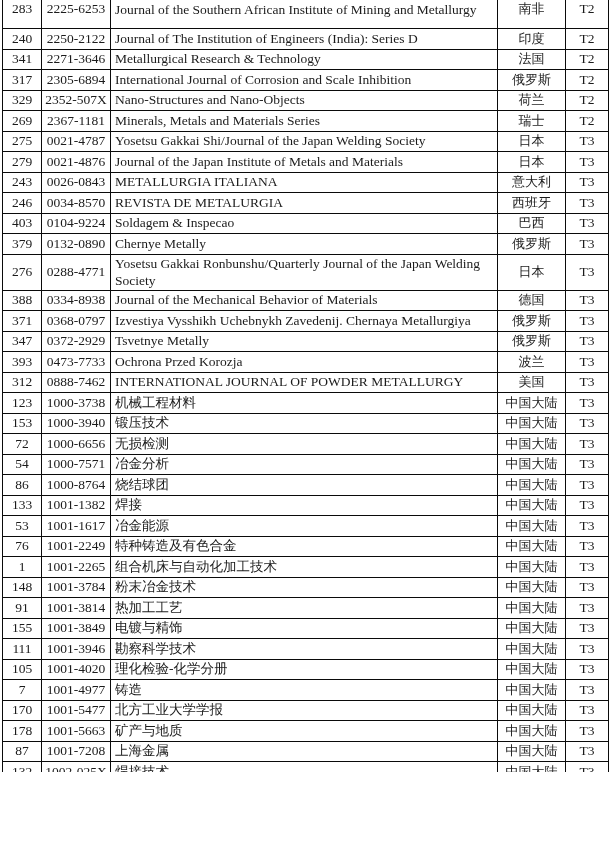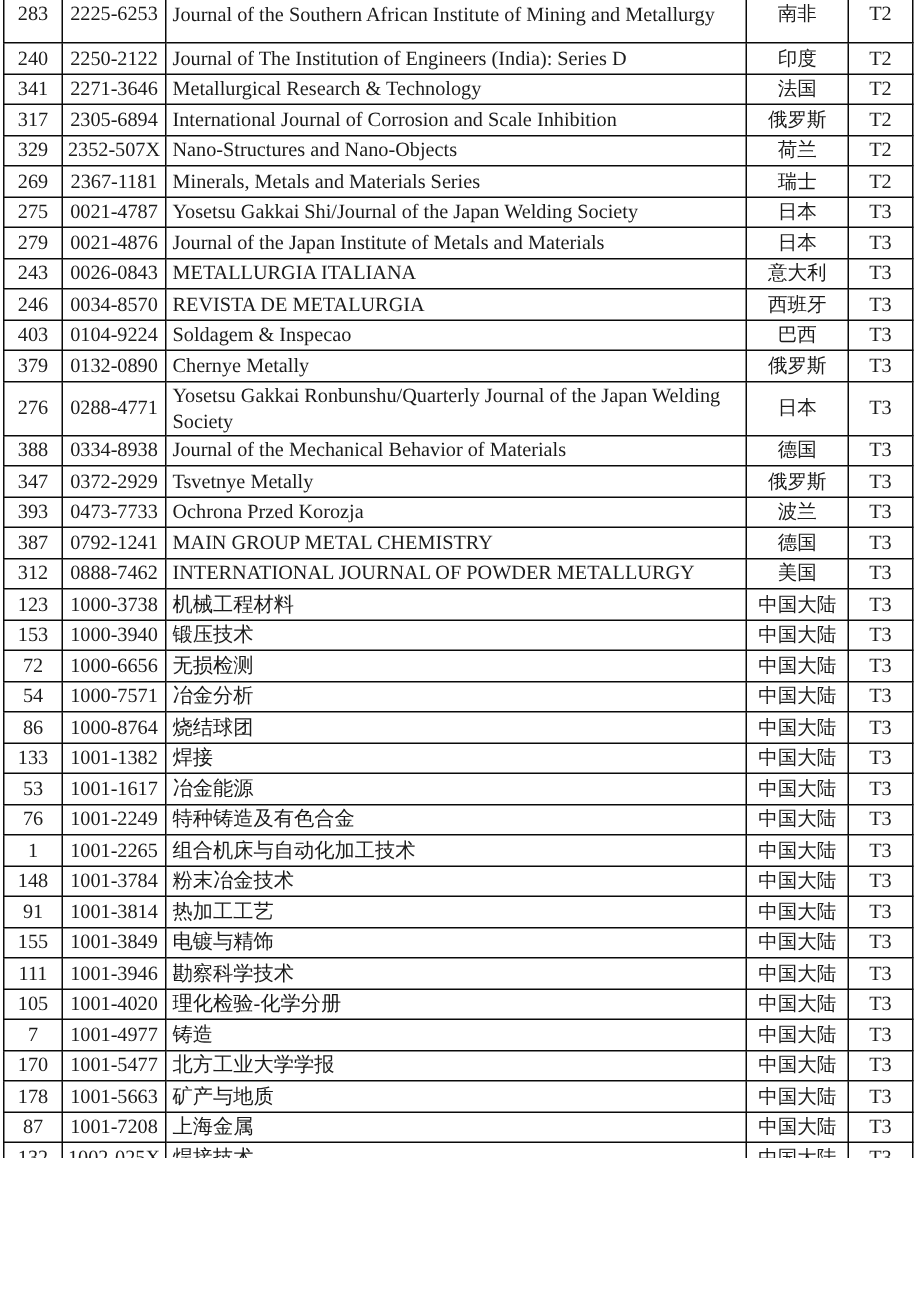--- a/index.html
+++ b/index.html
@@ -182,38 +182,38 @@
           <td class="tier">T3</td>
         </tr>
         <tr>
           <td class="num">388</td>
           <td class="issn">0334-8938</td>
           <td class="name">Journal of the Mechanical Behavior of Materials</td>
           <td class="country">德国</td>
           <td class="tier">T3</td>
         </tr>
         <tr>
+          <td class="num">371</td>
+          <td class="issn">0368-0797</td>
+          <td class="name">Izvestiya Vysshikh Uchebnykh Zavedenij. Chernaya Metallurgiya</td>
+          <td class="country">俄罗斯</td>
+          <td class="tier">T3</td>
+        </tr>
+        <tr>
           <td class="num">347</td>
           <td class="issn">0372-2929</td>
           <td class="name">Tsvetnye Metally</td>
           <td class="country">俄罗斯</td>
           <td class="tier">T3</td>
         </tr>
         <tr>
           <td class="num">393</td>
           <td class="issn">0473-7733</td>
           <td class="name">Ochrona Przed Korozja</td>
           <td class="country">波兰</td>
-          <td class="tier">T3</td>
-        </tr>
-        <tr>
-          <td class="num">387</td>
-          <td class="issn">0792-1241</td>
-          <td class="name">MAIN GROUP METAL CHEMISTRY</td>
-          <td class="country">德国</td>
           <td class="tier">T3</td>
         </tr>
         <tr>
           <td class="num">312</td>
           <td class="issn">0888-7462</td>
           <td class="name">INTERNATIONAL JOURNAL OF POWDER METALLURGY</td>
           <td class="country">美国</td>
           <td class="tier">T3</td>
         </tr>
         <tr>

